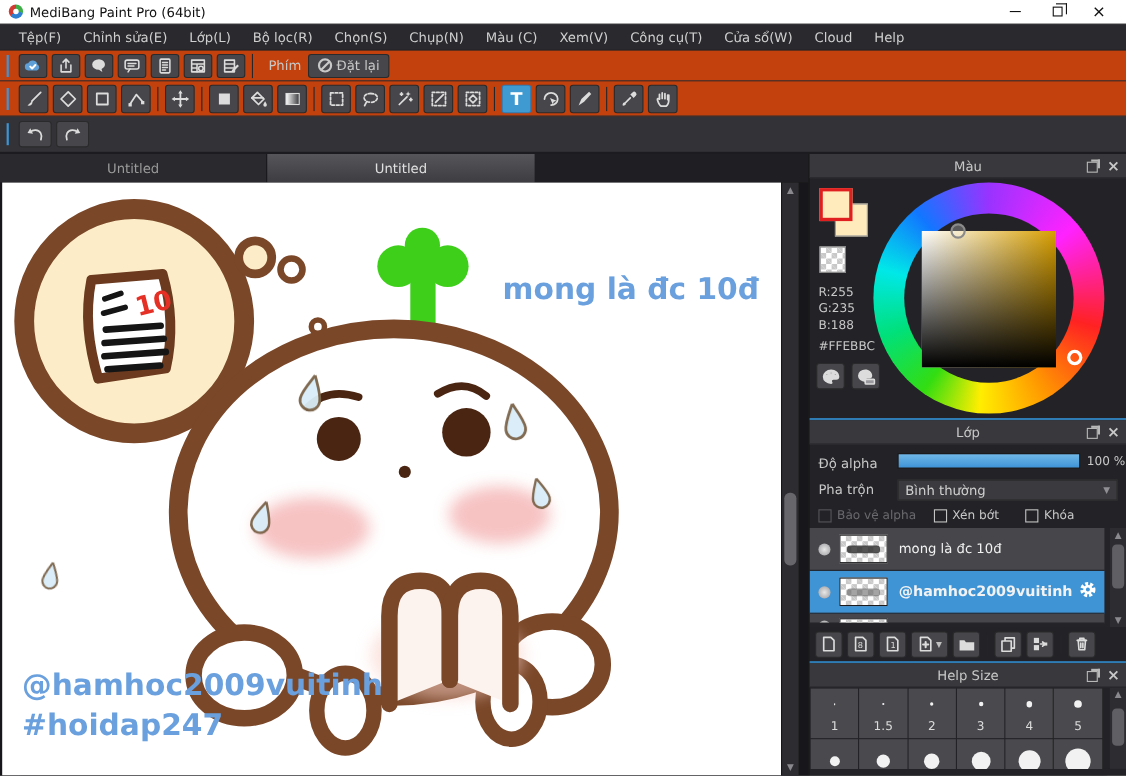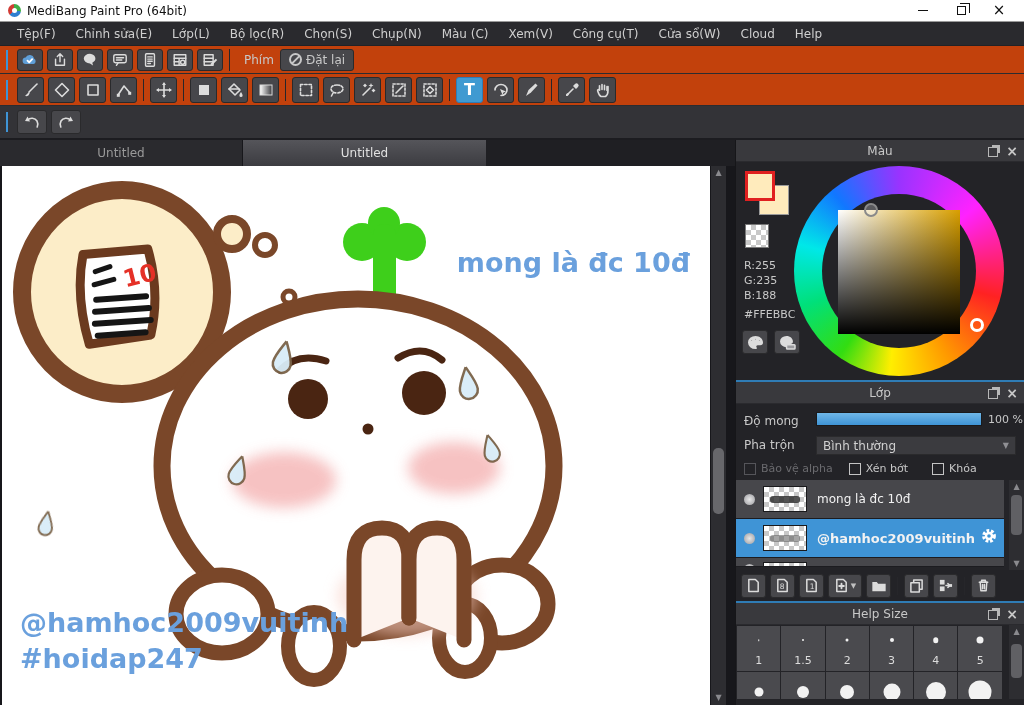--- a/index.html
+++ b/index.html
@@ -493,21 +493,21 @@
 
       <div class="blue-sep"></div>
       <div class="pheader">
         <span class="ptitle">Lớp</span>
         <span class="hicons">
           <span class="popout"></span>
           <span class="xclose">×</span>
         </span>
       </div>
       <div class="layer-controls">
-        <span class="lc-label" style="left:8px;top:10px">Độ mong</span>
+        <span class="lc-label" style="left:8px;top:10px">Độ alpha</span>
         <div class="op-slider">
             <div class="op-fill"></div>
           </div>
         <span class="op-value">100 %</span>
         <span class="lc-label" style="left:8px;top:34px">Pha trộn</span>
         <div class="blend-dd">
           <span>Bình thường</span>
           <span class="caret">▼</span>
         </div>
         <div class="cbrow">

